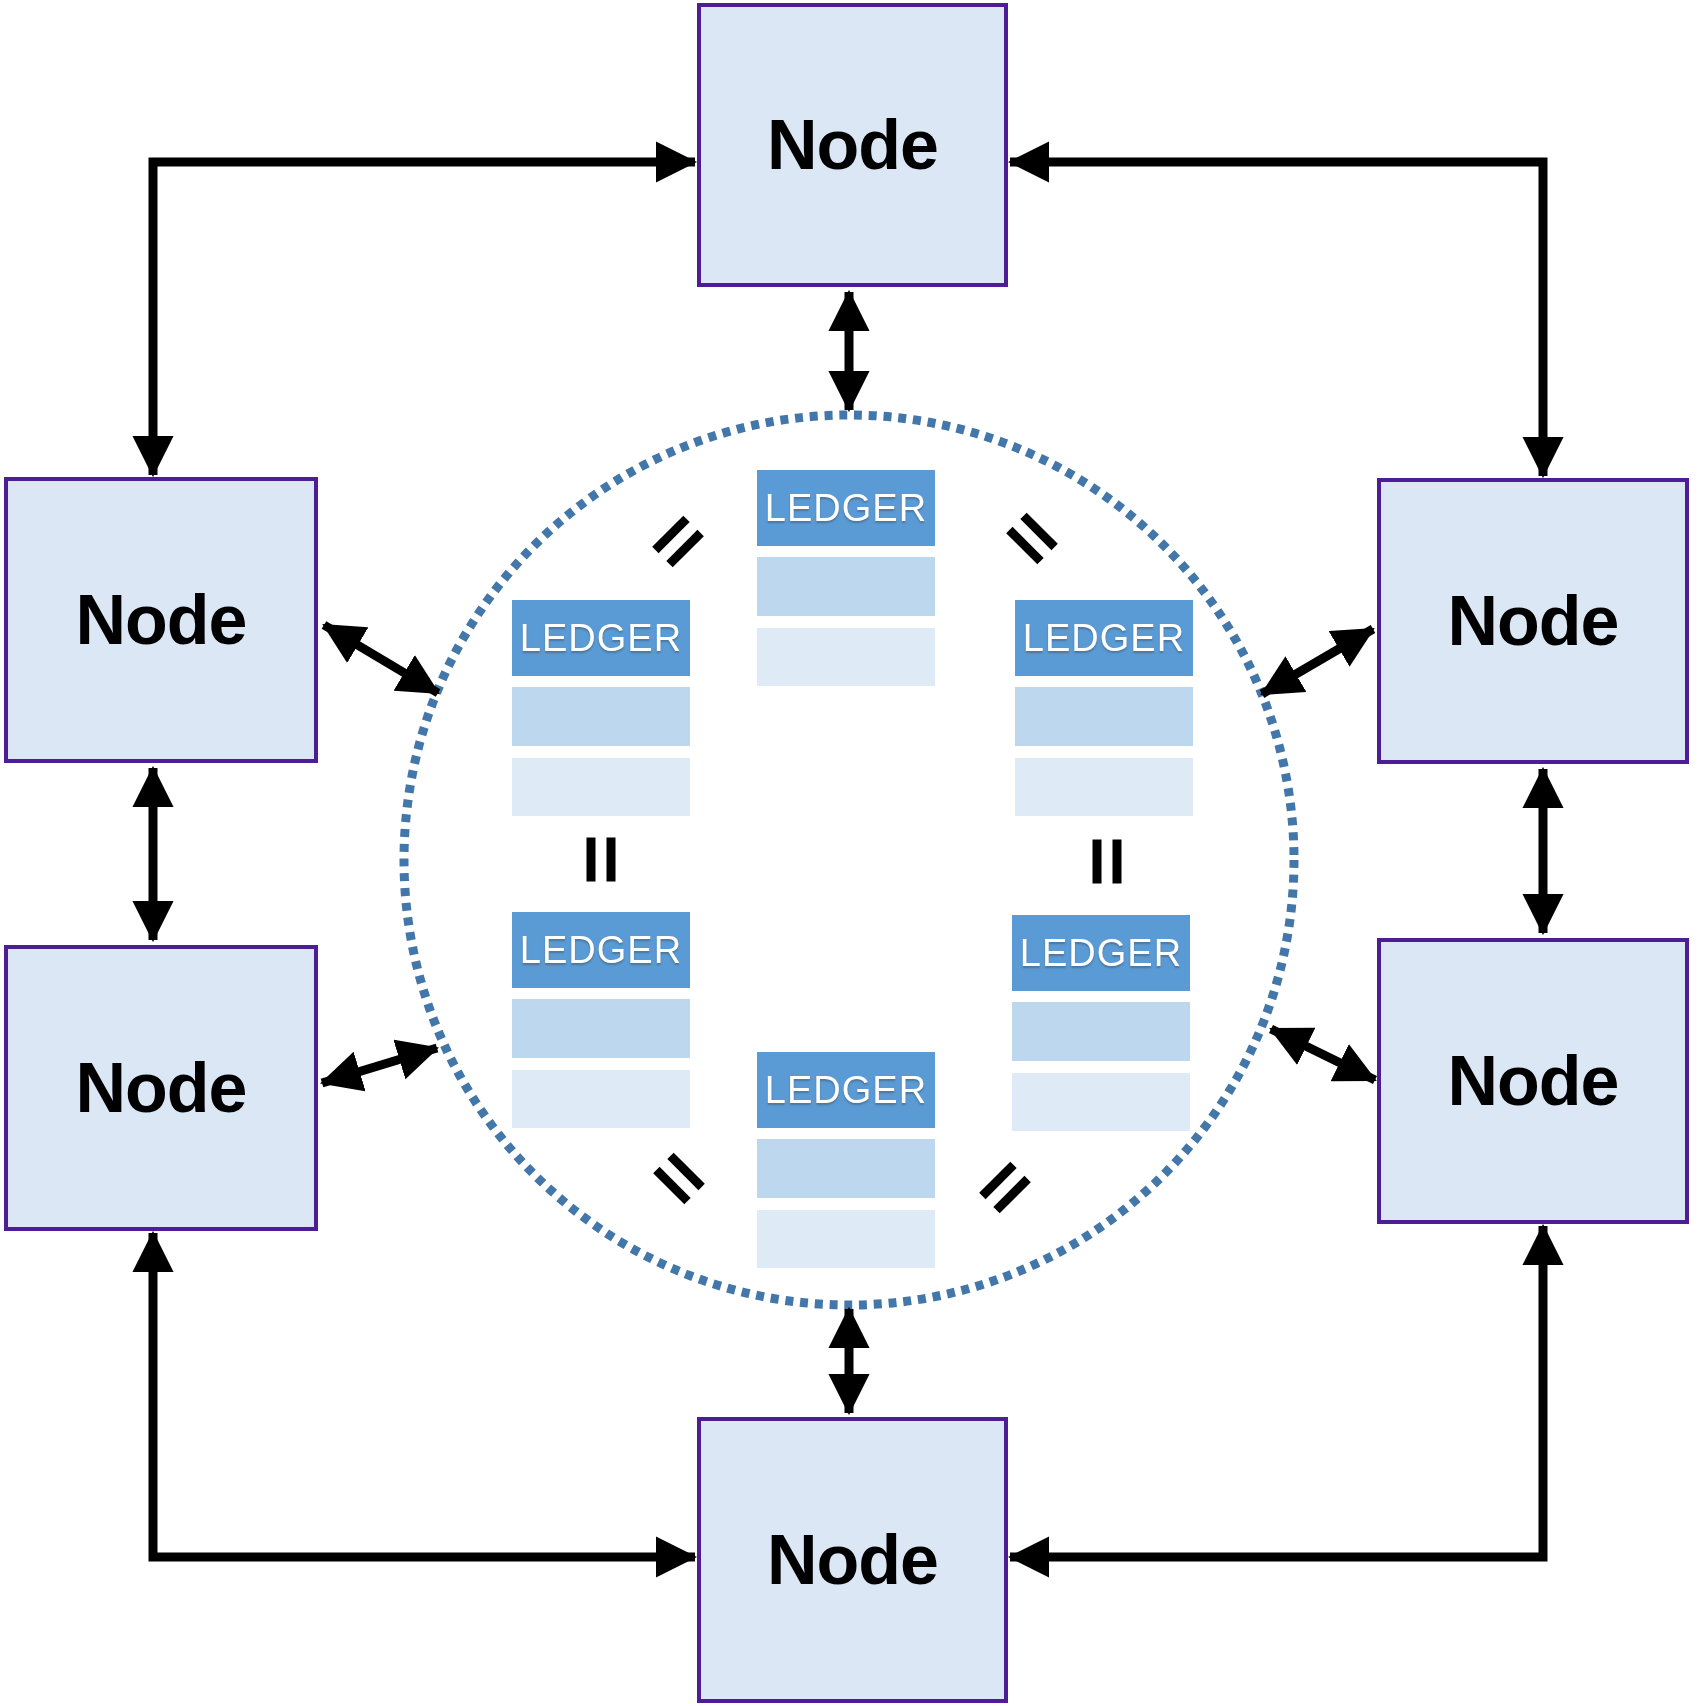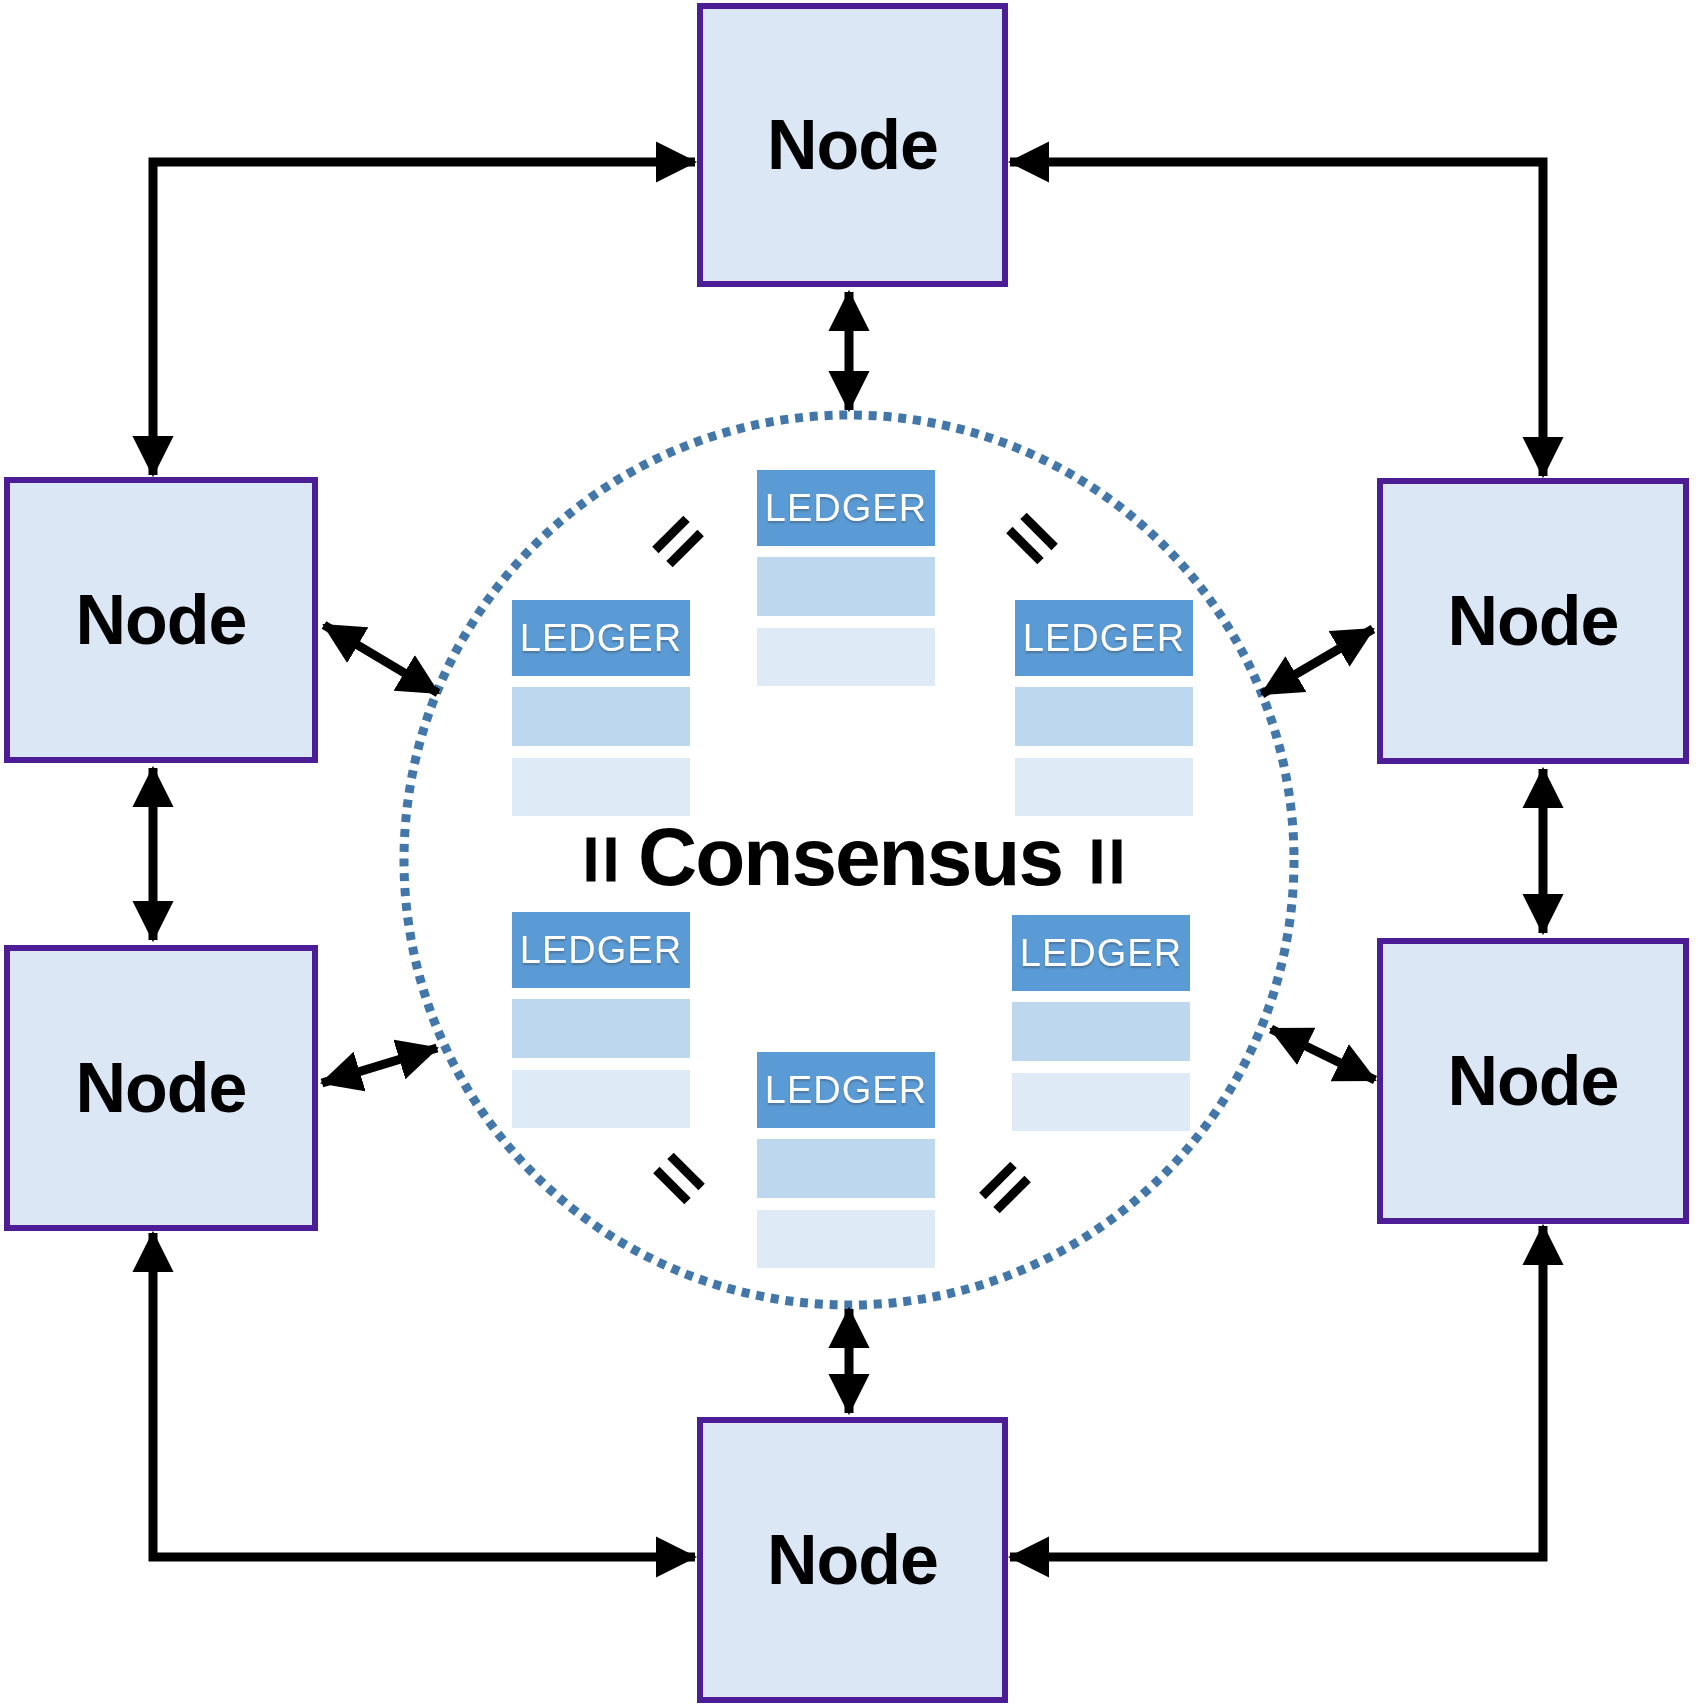--- a/index.html
+++ b/index.html
@@ -13,21 +13,21 @@
   }
   svg.overlay {
     position: absolute;
     left: 0; top: 0;
     width: 1698px; height: 1706px;
   }
   .node {
     position: absolute;
     box-sizing: border-box;
     background: #dbe7f5;
-    border: 6px solid #4c1d95;
+    border: 4px solid #4c1d95;
     display: flex;
     align-items: center;
     justify-content: center;
   }
   .node .node-label {
     font-weight: 700;
     font-size: 70px;
     color: #000000;
     letter-spacing: -1px;
   }
@@ -187,15 +187,14 @@
     </div>
   <div class="equals" id="eq-lower-left">
       <div class="bar"></div>
       <div class="bar"></div>
     </div>
   <div class="equals" id="eq-lower-right">
       <div class="bar"></div>
       <div class="bar"></div>
     </div>
 
-  <div class="consensus-label">Consensus</div>
 
 </div>
 
 </body></html>

